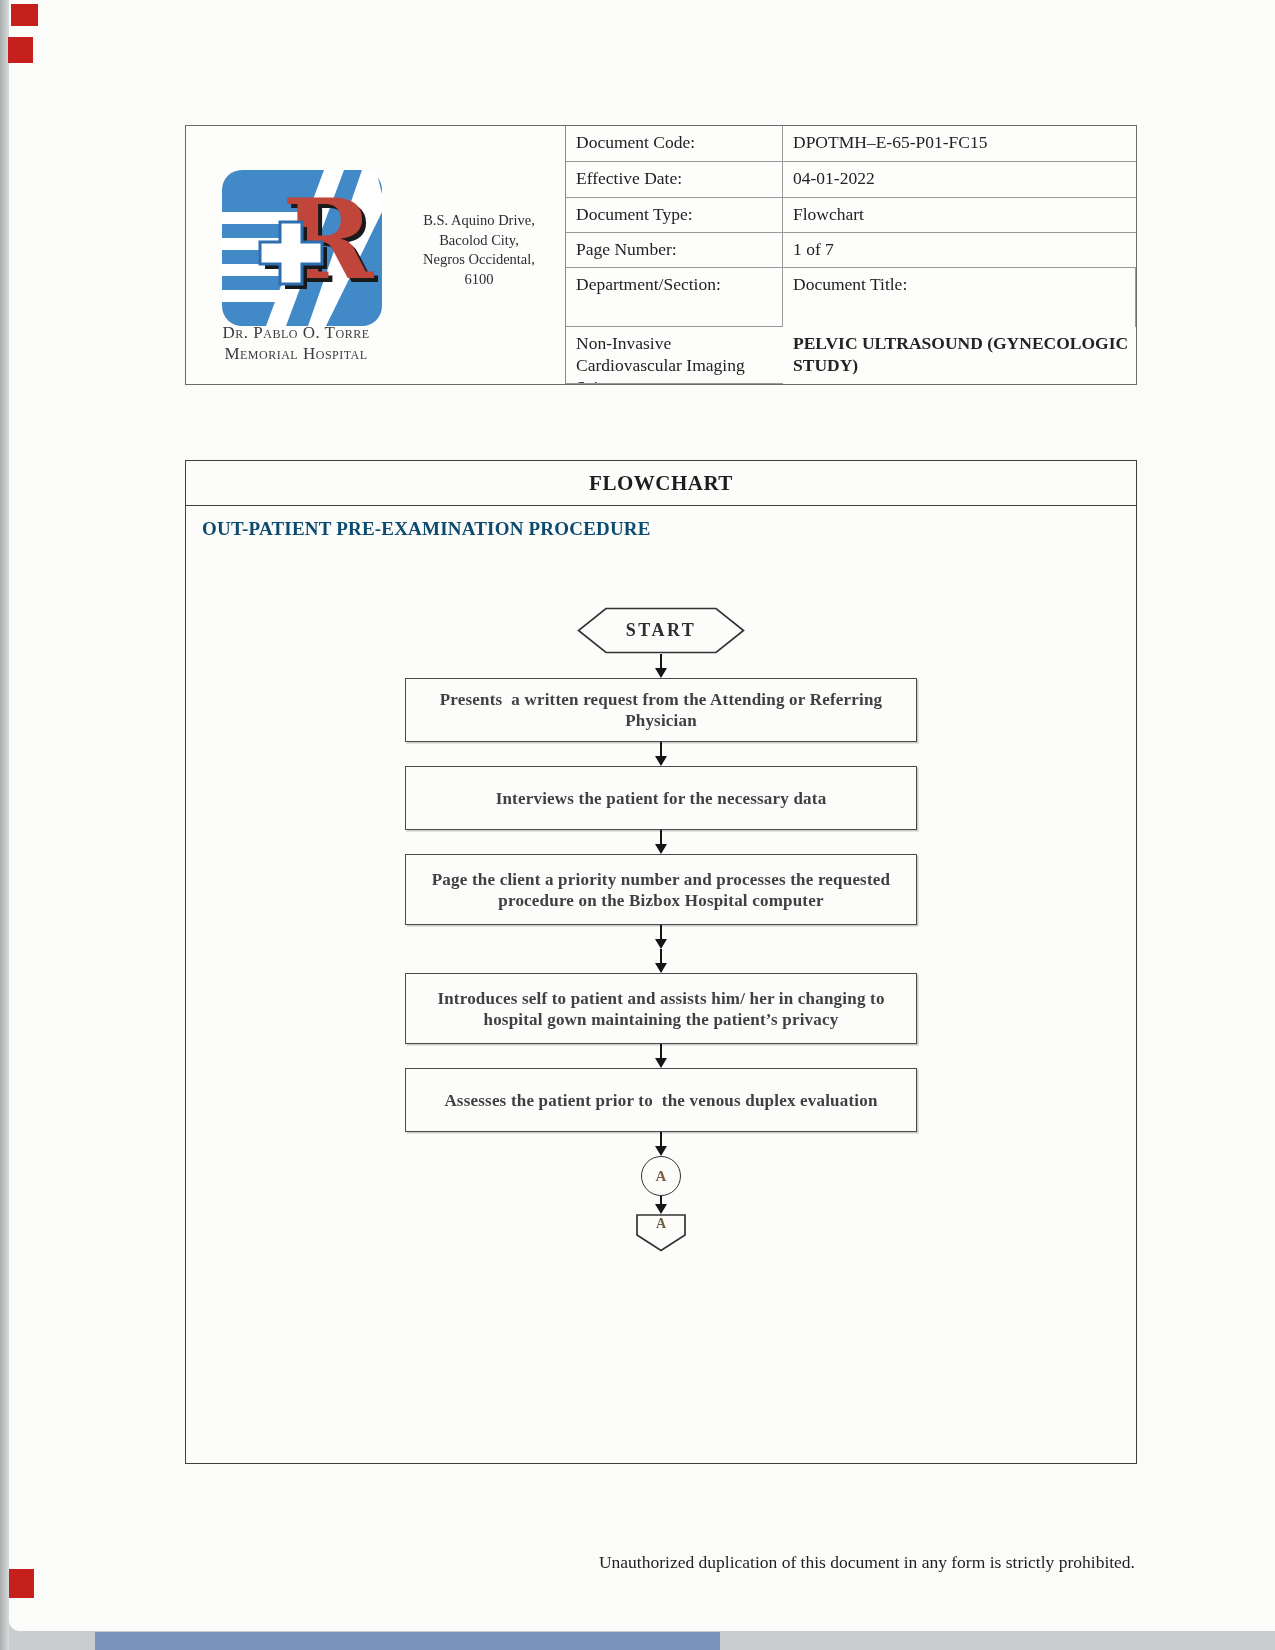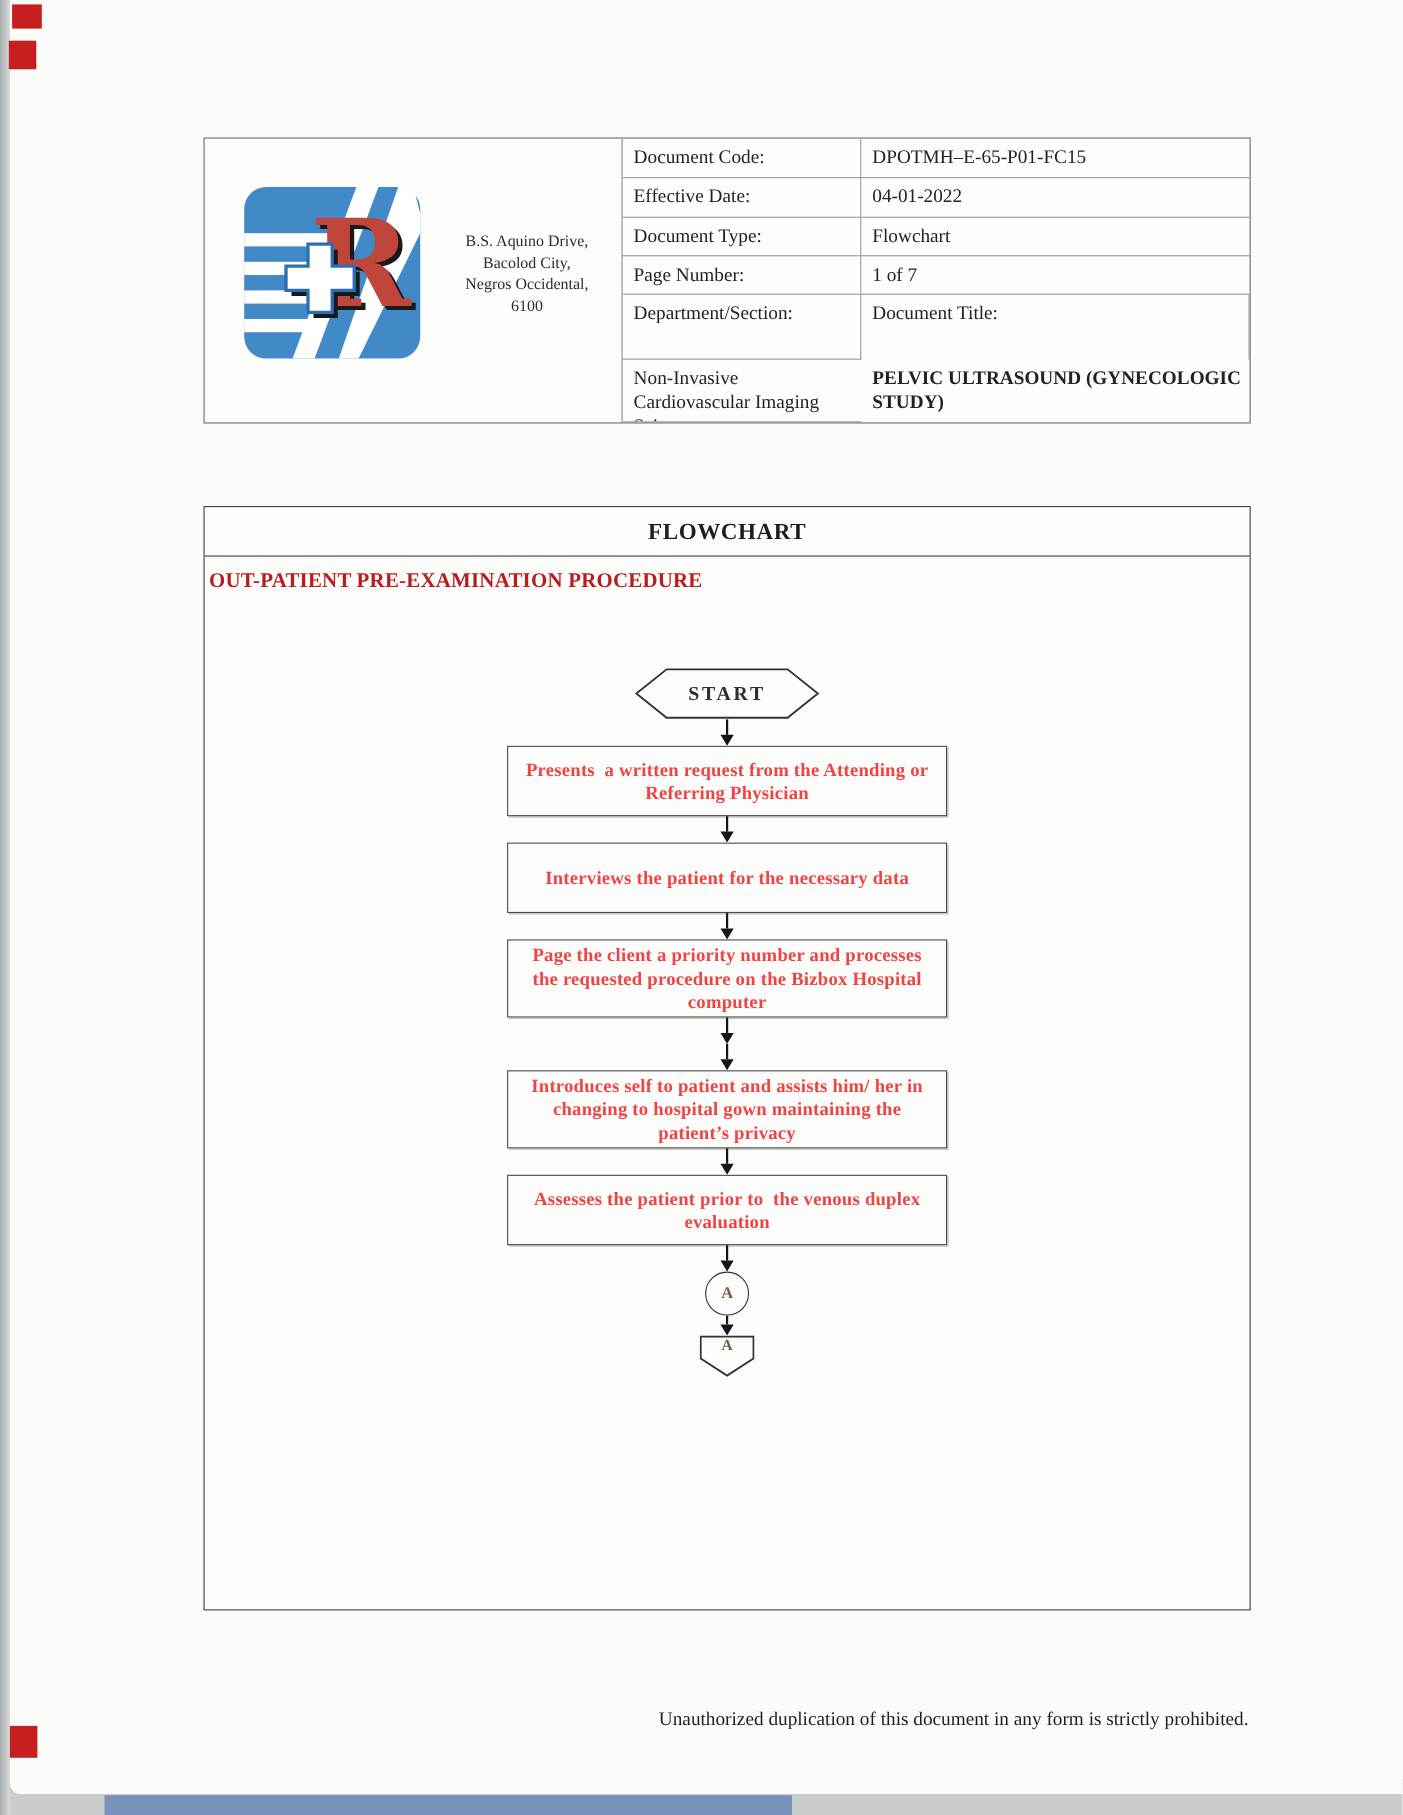--- a/index.html
+++ b/index.html
@@ -62,35 +62,35 @@
   .fc-frame{
     position:absolute;left:185px;top:460px;width:952px;height:1004px;
     border:1.6px solid #3f3f3f;box-sizing:border-box;background:#fcfcfb;
   }
   .fc-title{
     height:45px;border-bottom:1.4px solid #3f3f3f;box-sizing:border-box;
     display:flex;align-items:center;justify-content:center;
     font-weight:bold;font-size:21px;letter-spacing:.5px;color:#1d1d1d;
   }
   .fc-subtitle{
-    margin:12px 0 0 4px;font-weight:bold;font-size:19px;color:#b91c1c;letter-spacing:.2px;
+    margin:12px 0 0 16px;font-weight:bold;font-size:19px;color:#0c4a6e;letter-spacing:.2px;
   }
   .flow{
     position:absolute;left:0;top:146px;width:100%;
     display:flex;flex-direction:column;align-items:center;
   }
   .hexagon{position:relative;width:168px;height:47px;flex:0 0 auto;}
   .hexagon .lbl{
     position:absolute;inset:0;display:flex;align-items:center;justify-content:center;
     font-weight:bold;font-size:18px;letter-spacing:2.5px;color:#2e2e2e;
   }
   .step-box{
-    width:400px;box-sizing:border-box;border:1.5px solid #4a4a4a;background:#fcfcfb;
+    width:512px;box-sizing:border-box;border:1.5px solid #4a4a4a;background:#fcfcfb;
     display:flex;align-items:center;justify-content:center;text-align:center;
-    font-weight:bold;font-size:17px;line-height:21px;color:#ef4444;
+    font-weight:bold;font-size:17px;line-height:21px;color:#404040;
     padding:2px 14px;letter-spacing:.2px;white-space:pre-wrap;
     box-shadow:1.5px 1.5px 0 rgba(60,60,60,.25);
   }
   .h2{height:64px;}
   .h3{height:71px;}
   .arrow{display:flex;flex-direction:column;align-items:center;flex:0 0 auto;}
   .arrow .shaft{width:2px;background:#151515;flex:1;}
   .arrow .head{
     width:0;height:0;
     border-left:6px solid transparent;border-right:6px solid transparent;
@@ -134,20 +134,24 @@
         <g>
           <text x="70" y="118" font-family="'DejaVu Serif',serif" font-weight="bold" font-size="110" fill="#1a1a1a">R</text>
           <text x="66" y="114" font-family="'DejaVu Serif',serif" font-weight="bold" font-size="110" fill="#c0453a">R</text>
         </g>
         <g>
           <path d="M44 78 h20 v-20 h22 v20 h20 v22 h-20 v20 h-22 v-20 h-20 z" fill="#15191d" transform="translate(5,5)"></path>
           <path d="M44 78 h20 v-20 h22 v20 h20 v22 h-20 v20 h-22 v-20 h-20 z" fill="#ffffff" stroke="#2d6fae" stroke-width="3"></path>
         </g>
       </svg>
     </div>
+    <div class="org-name">
+      <div>Dr. Pablo O. Torre</div>
+      <div>Memorial Hospital</div>
+    </div>
     <div class="org-address">
       <div>B.S. Aquino Drive,</div>
       <div>Bacolod City,</div>
       <div>Negros Occidental,</div>
       <div>6100</div>
     </div>
   </div>
   <div class="meta-grid">
     <div class="cell label">Document Code:</div>
     <div class="cell">DPOTMH–E-65-P01-FC15</div>

